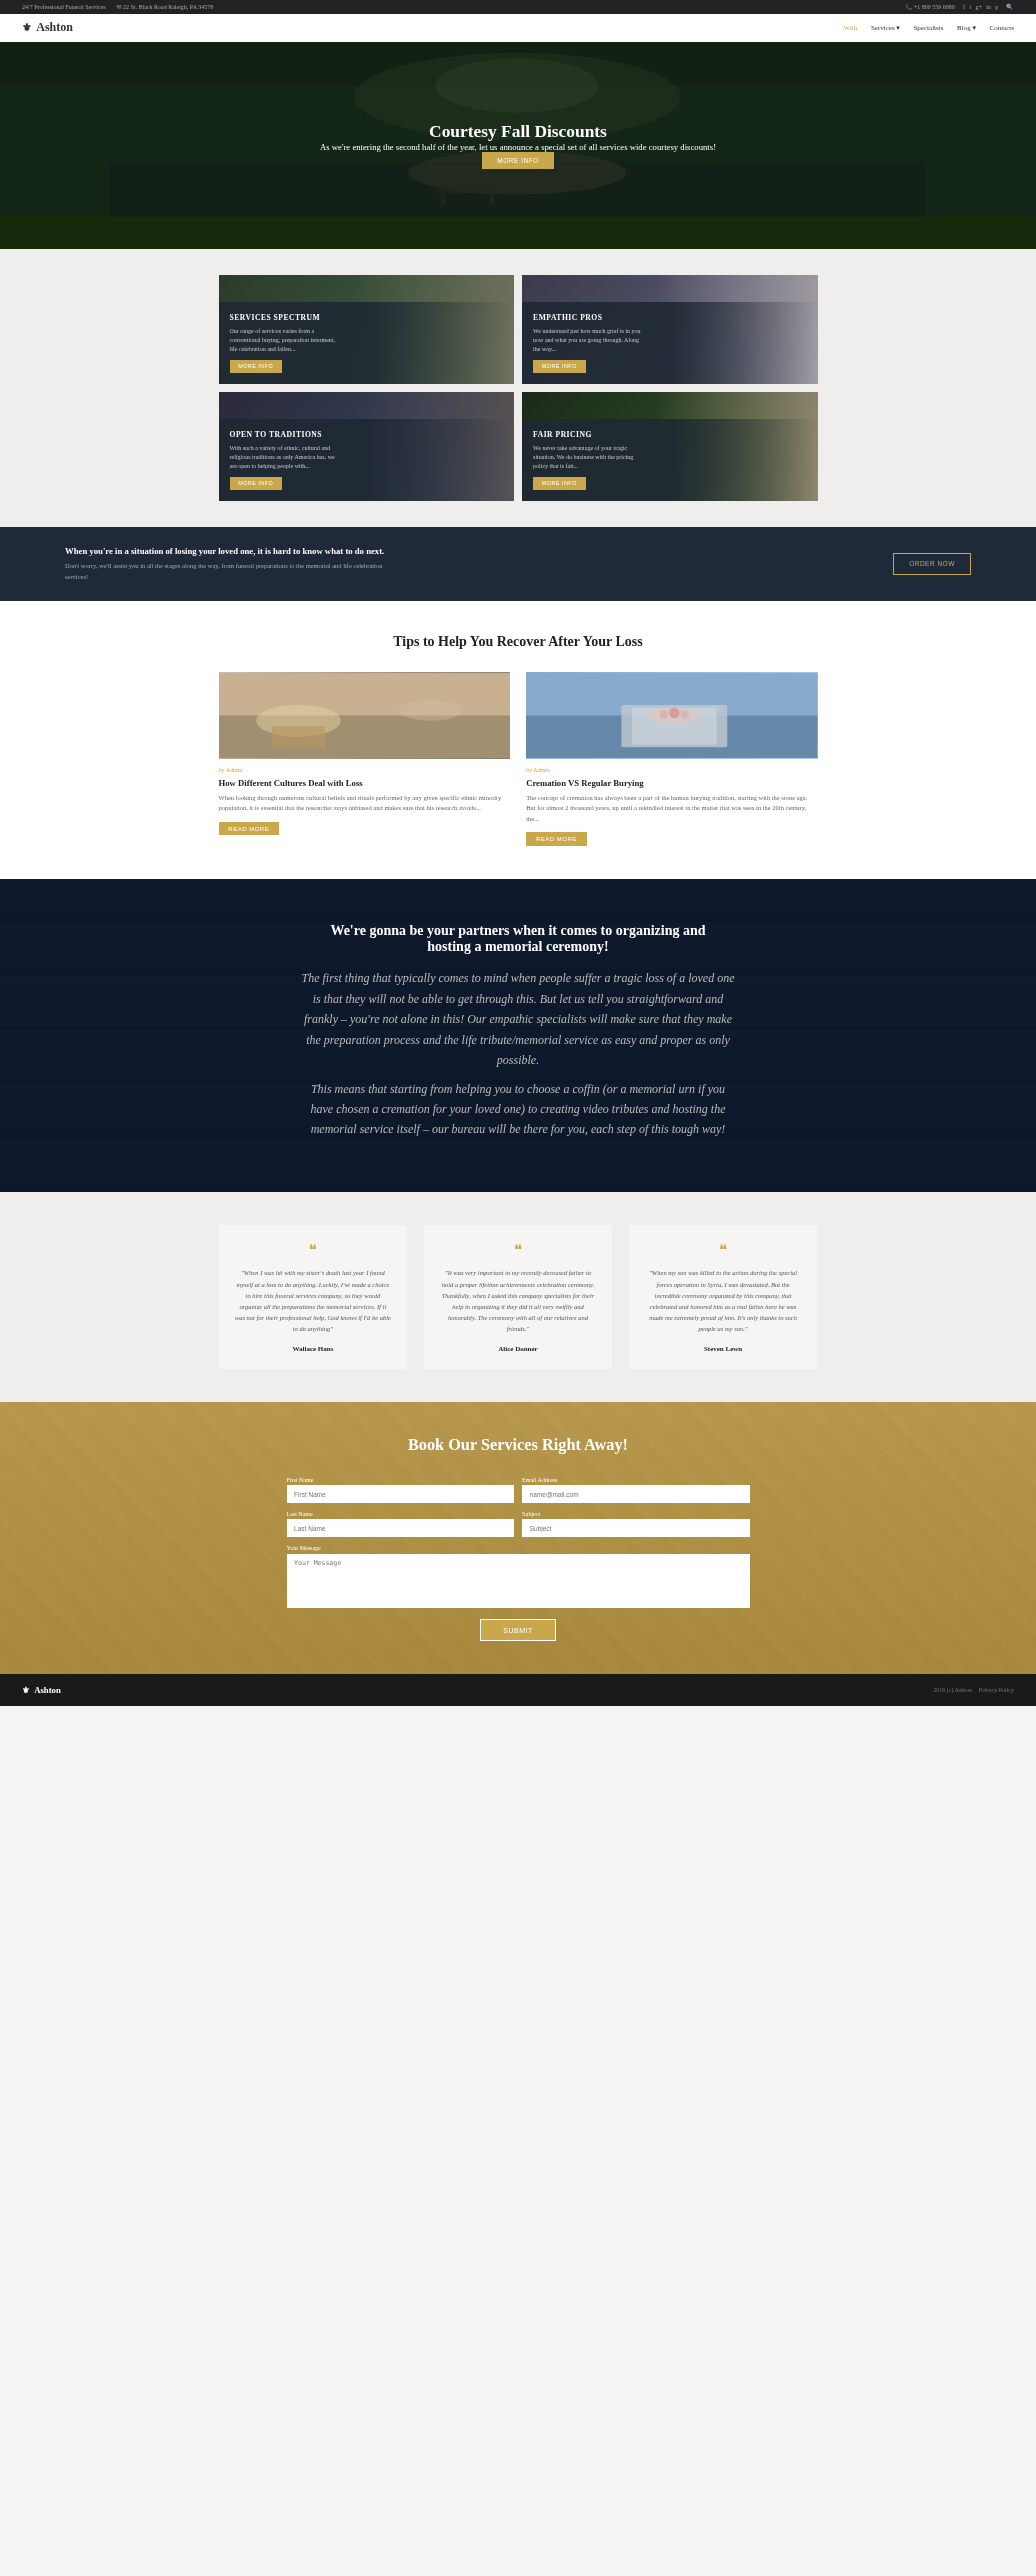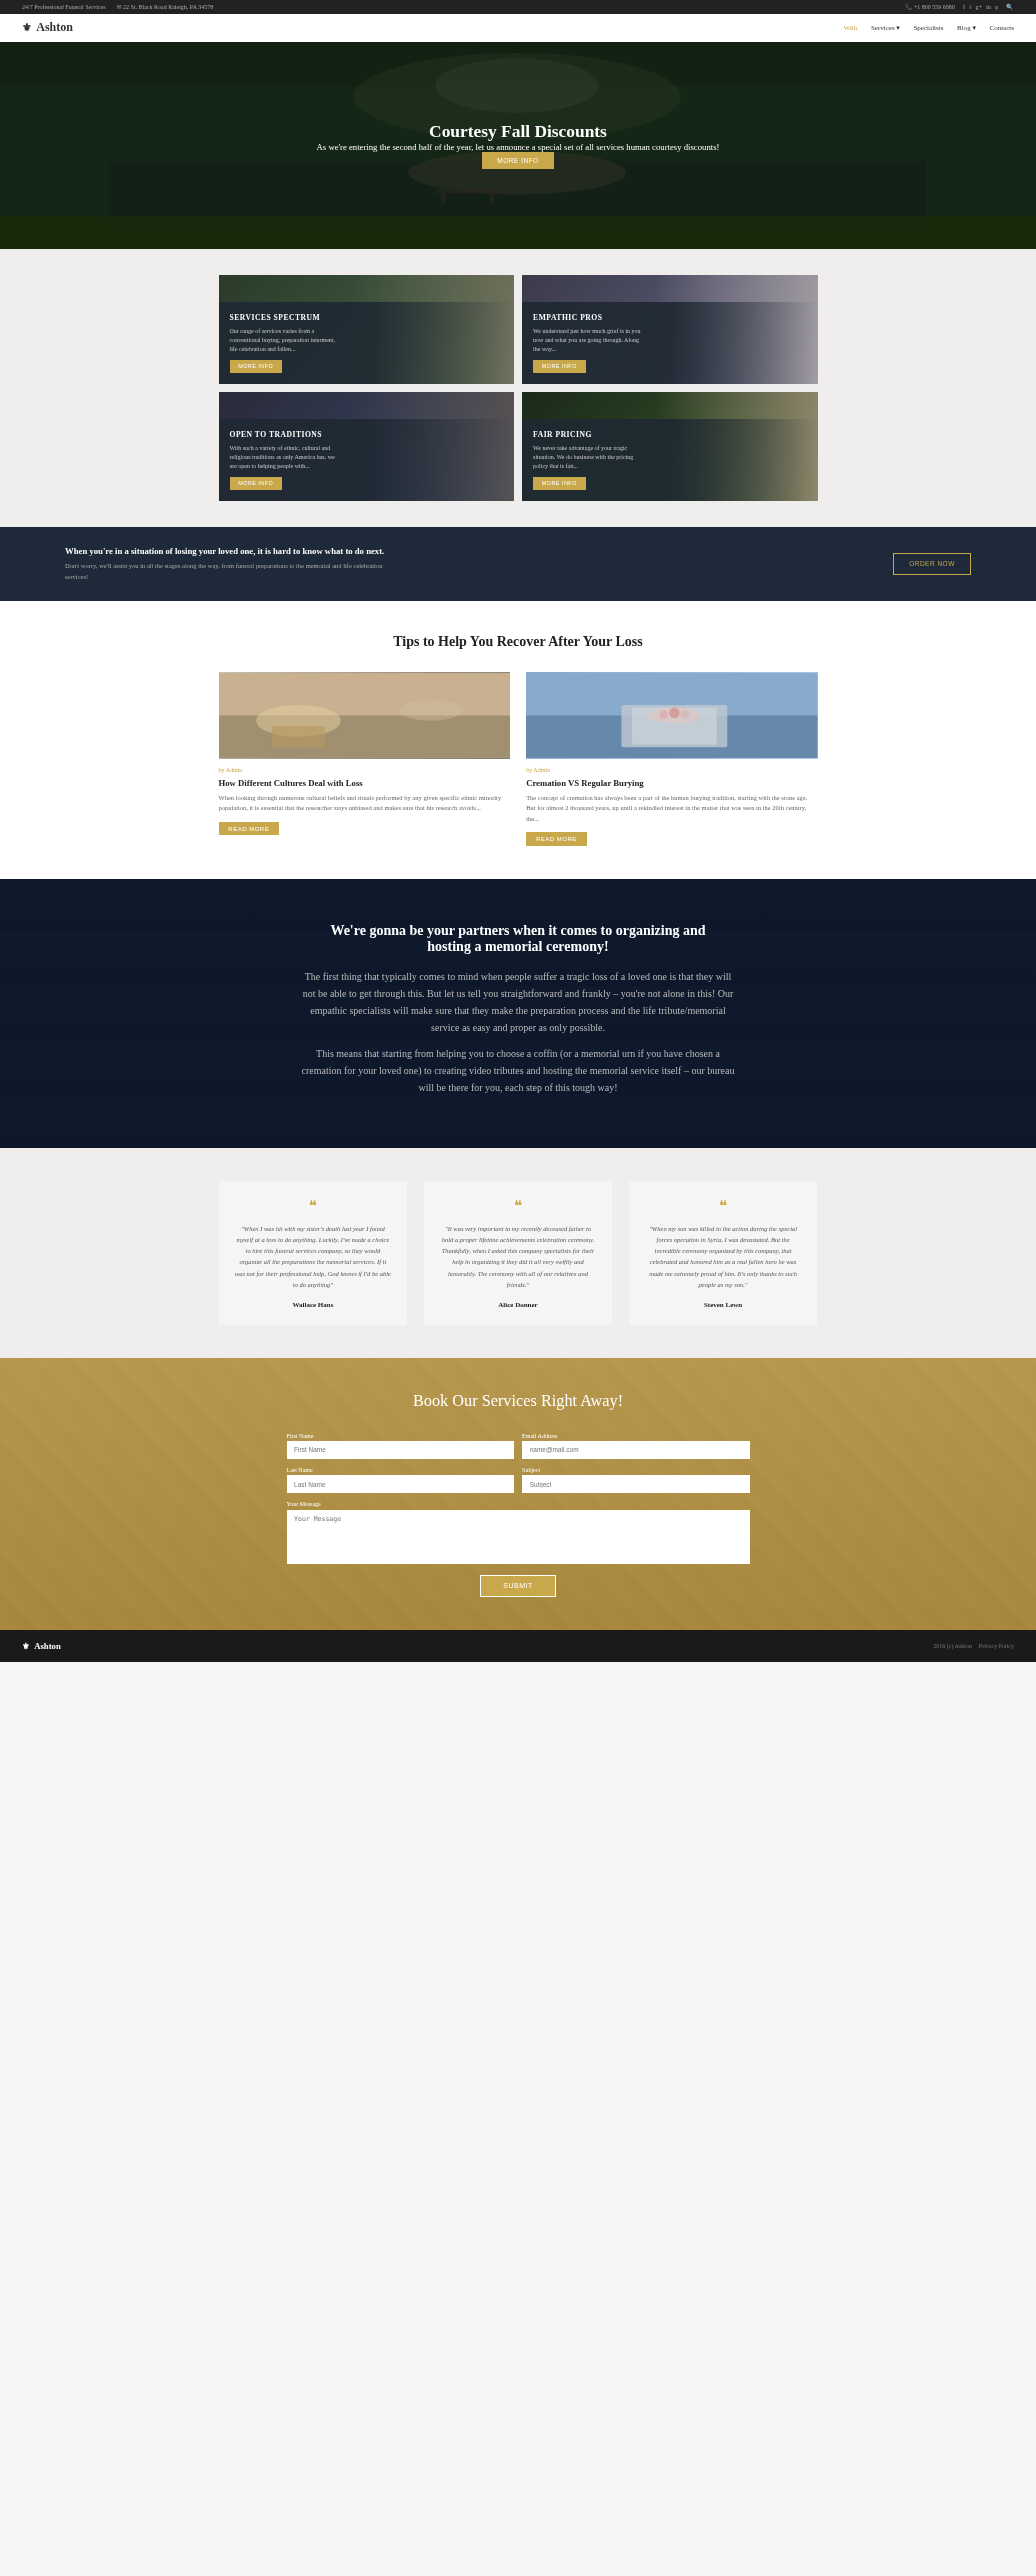--- a/index.html
+++ b/index.html
@@ -163,21 +163,21 @@
     
     .memorial-section {
       background: linear-gradient(rgba(10,20,40,0.85), rgba(10,20,40,0.85)), 
                   repeating-linear-gradient(0deg, #1a2a3a 0px, #2a3a4a 54px);
       background-color: #1a2a3a;
       padding: 44px 65px;
       text-align: center;
       color: #fff;
     }
     .memorial-section h2 { font-size: 14px; margin-bottom: 13.6px; max-width: 381px; margin-left: auto; margin-right: auto; }
-    .memorial-section p { font-size: 10px; color: #bbb; line-height: 1.7; max-width: 436px; margin: 0 auto 8.2px; }
+    .memorial-section p { font-size: 12px; color: #bbb; line-height: 1.7; max-width: 436px; margin: 0 auto 8.2px; font-style: italic; }
     
     
     .testimonials-section {
       background: #f0eeec;
       padding: 33px 65px;
     }
     .testimonials-grid {
       display: grid;
       grid-template-columns: 1fr 1fr 1fr;
       gap: 16.3px;
@@ -194,21 +194,21 @@
     .testimonial-name { font-size: 7px; font-weight: bold; color: #222; }
     
     
     .book-section {
       background: linear-gradient(rgba(180,150,80,0.8), rgba(160,130,60,0.8)),
                   repeating-linear-gradient(45deg, #c9a84c 0px, #b8973b 27px);
       background-color: #c9a84c;
       padding: 33px 65px;
       text-align: center;
     }
-    .book-section h2 { font-size: 16.3px; color: #fff; font-weight: normal; margin-bottom: 22px; }
+    .book-section h2 { font-size: 16.3px; color: #fff; font-weight: bold; margin-bottom: 22px; }
     .form-grid {
       display: grid;
       grid-template-columns: 1fr 1fr;
       gap: 8.2px;
       max-width: 463px;
       margin: 0 auto 8.2px;
     }
     .form-label { text-align: left; font-size: 6px; color: #fff; margin-bottom: 2.2px; display: block; }
     .form-input {
       width: 100%;
@@ -336,21 +336,21 @@
     <rect x="800" y="270" width="120" height="8" fill="#4a3a2a" opacity="0.6"></rect>
     <rect x="810" y="278" width="8" height="20" fill="#4a3a2a" opacity="0.6"></rect>
     <rect x="900" y="278" width="8" height="20" fill="#4a3a2a" opacity="0.6"></rect>
 
     <rect width="1903" height="380" fill="rgba(10,20,10,0.5)"></rect>
 
     <rect x="0" y="320" width="1903" height="60" fill="#1a2a0a" opacity="0.8"></rect>
   </svg>
   <div class="hero-content">
     <h1>Courtesy Fall Discounts</h1>
-    <p>As we're entering the second half of the year, let us announce a special set of all services human courtesy discounts!</p>
+    <p>As we're entering the second half of the year, let us announce a special set of all services wide courtesy discounts!</p>
     <button class="btn-gold">MORE INFO</button>
   </div>
 </div>
 
 <div class="services-section">
   <div class="services-grid">
 
     <div class="service-card">
       <div class="service-card-bg card-bg-1"></div>
       <div class="card-img-right card-img-coffin"></div>

